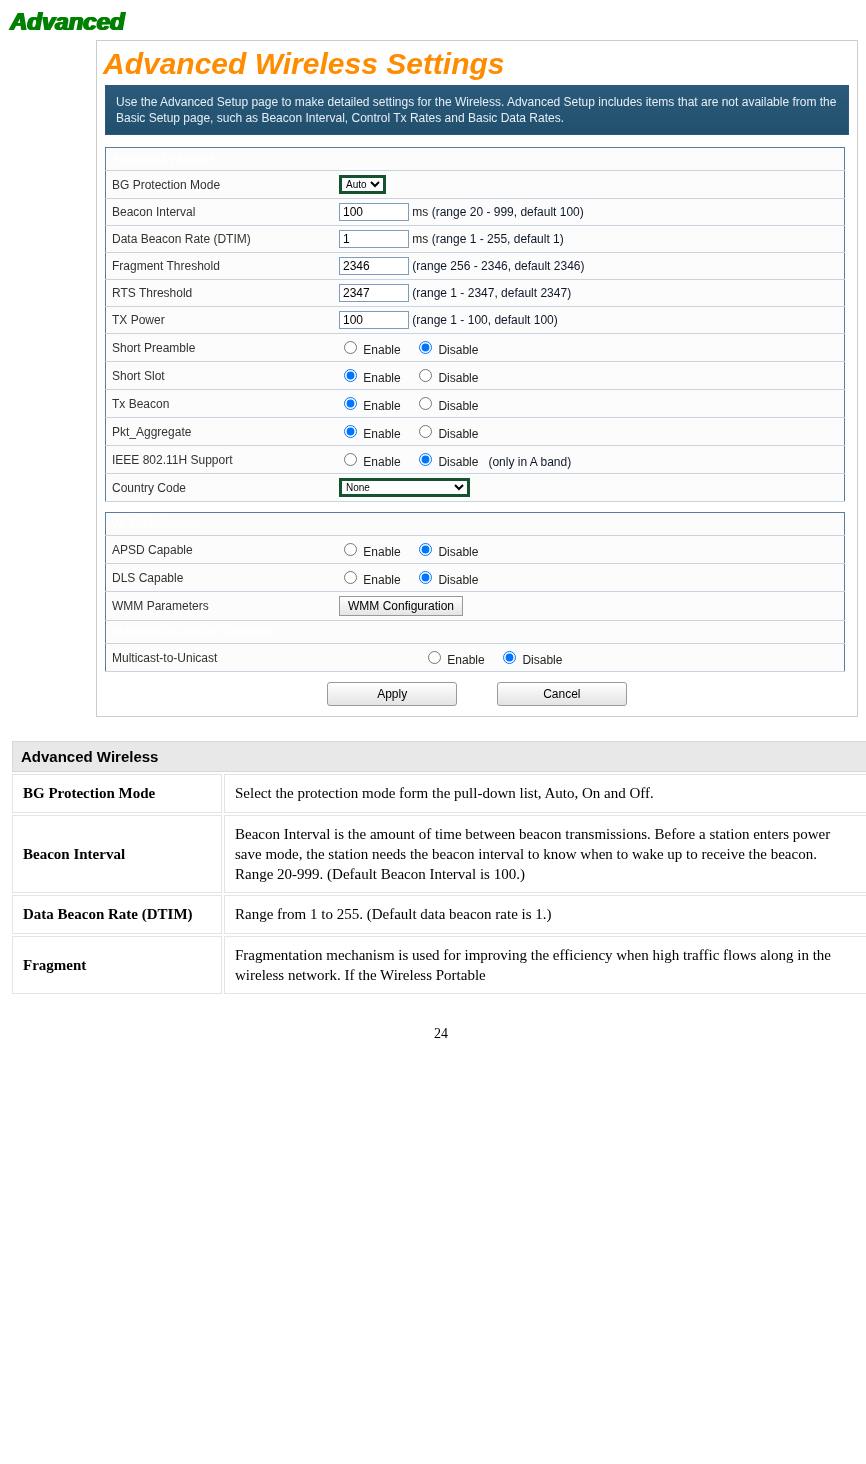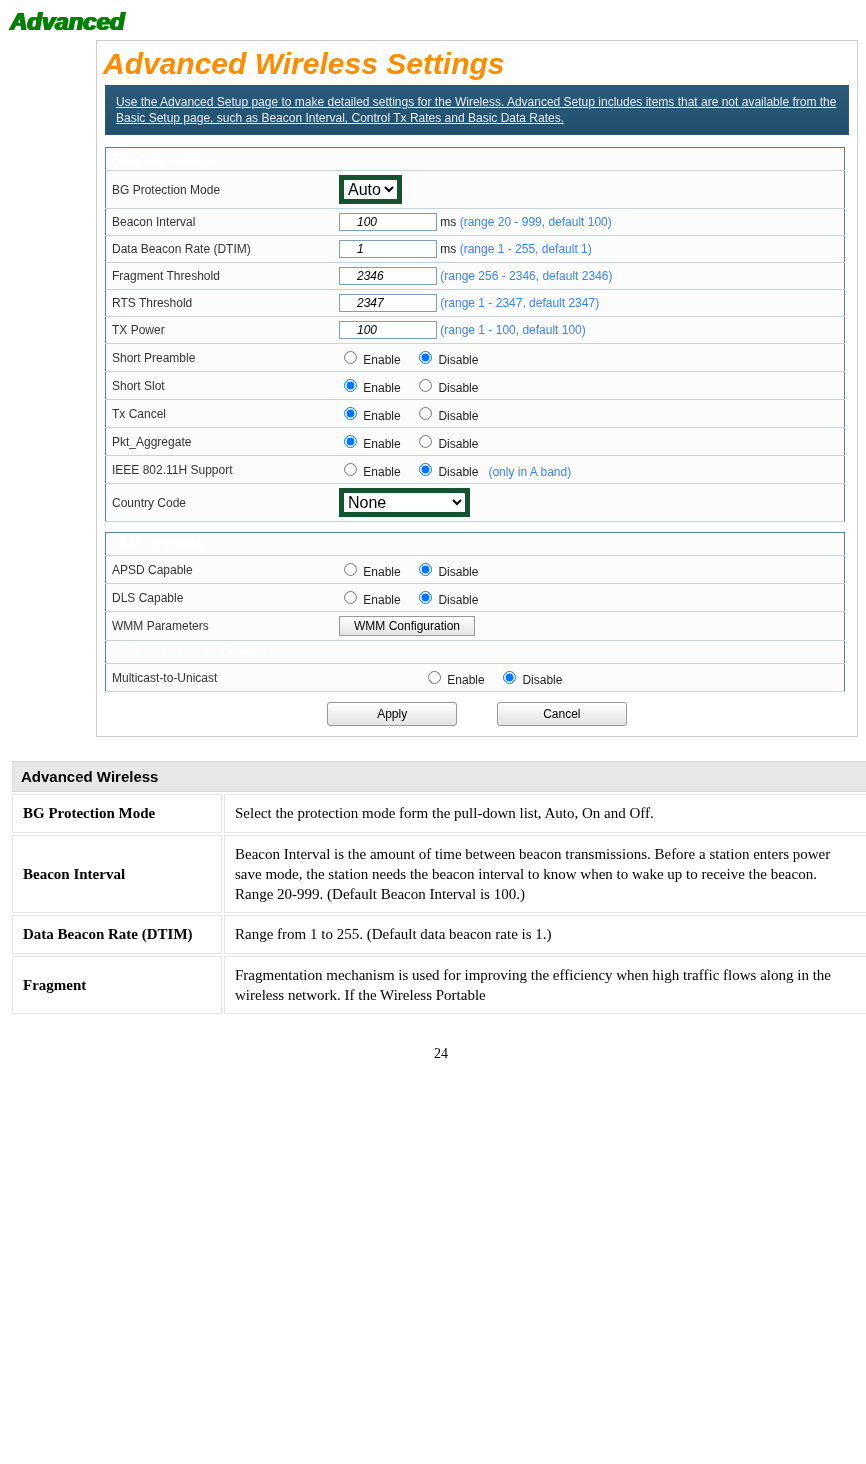--- a/index.html
+++ b/index.html
@@ -35,21 +35,20 @@
     padding: 6px 6px 4px 6px;
   }
   .info-box {
     margin: 0 8px 12px 8px;
     border: 1px solid #2c5a7a;
     background: linear-gradient(#2c5a7a, #21506e);
     color: #e6eef5;
     font-size: 12px;
     padding: 8px 10px;
     line-height: 1.35;
-    text-decoration: underline;
   }
   .section-table {
     width: 740px;
     margin: 0 8px 10px 8px;
     border: 1px solid #5a7ea0;
     border-collapse: collapse;
     font-size: 12px;
   }
   .section-header td {
     background: linear-gradient(#3b6e97, #2a5478);
@@ -58,51 +57,50 @@
     font-size: 12px;
   }
   .section-table td {
     border-bottom: 1px solid #c7d3de;
     padding: 4px 6px;
     vertical-align: middle;
     background: #fcfcfc;
   }
   .label-col { width: 215px; color: #333; }
   .value-col { color: #222; }
-  .hint { color: #3b82f6; }
+  .hint { color: #0f172a; }
   input.txt {
     font-family: Arial, sans-serif;
     font-size: 12px;
     width: 62px;
     border: 1px solid #7f9db9;
-    padding: 1px 17px;
-    font-style: italic;
+    padding: 1px 3px;
   }
   select.sel {
     font-family: Arial, sans-serif;
-    font-size: 16px;
-    border: 5px solid #14532d;
+    font-size: 10px;
+    border: 3px solid #14532d;
     background: #fff;
   }
   .radio-pair label { margin-right: 10px; }
   .btn-row { text-align: center; margin-top: 2px; }
   .btn {
     display: inline-block;
     min-width: 130px;
     padding: 4px 18px;
     margin: 0 18px;
     background: linear-gradient(#ffffff, #e3e3e3);
     border: 1px solid #9a9a9a;
     border-radius: 3px;
     font-size: 12px;
     font-family: Arial, sans-serif;
     cursor: pointer;
   }
   .wmm-btn {
-    padding: 2px 14px;
+    padding: 2px 8px;
     background: linear-gradient(#ffffff, #e4e4e4);
     border: 1px solid #999;
     font-size: 12px;
     font-family: Arial, sans-serif;
     cursor: pointer;
   }
 
   
   .doc-wrap { margin: 22px 2px 0 2px; }
   .doc-table {
@@ -214,21 +212,21 @@
 
     <tr>
       <td class="label-col">Short Slot</td>
       <td class="value-col radio-pair">
         <label><input type="radio" name="ss" checked="" style=""> <span>Enable</span></label>
         <label><input type="radio" name="ss" style=""> <span>Disable</span></label>
       </td>
     </tr>
 
     <tr>
-      <td class="label-col">Tx Cancel</td>
+      <td class="label-col">Tx Beacon</td>
       <td class="value-col radio-pair">
         <label><input type="radio" name="tb" checked="" style=""> <span>Enable</span></label>
         <label><input type="radio" name="tb" style=""> <span>Disable</span></label>
       </td>
     </tr>
 
     <tr>
       <td class="label-col">Pkt_Aggregate</td>
       <td class="value-col radio-pair">
         <label><input type="radio" name="pa" checked="" style=""> <span>Enable</span></label>

